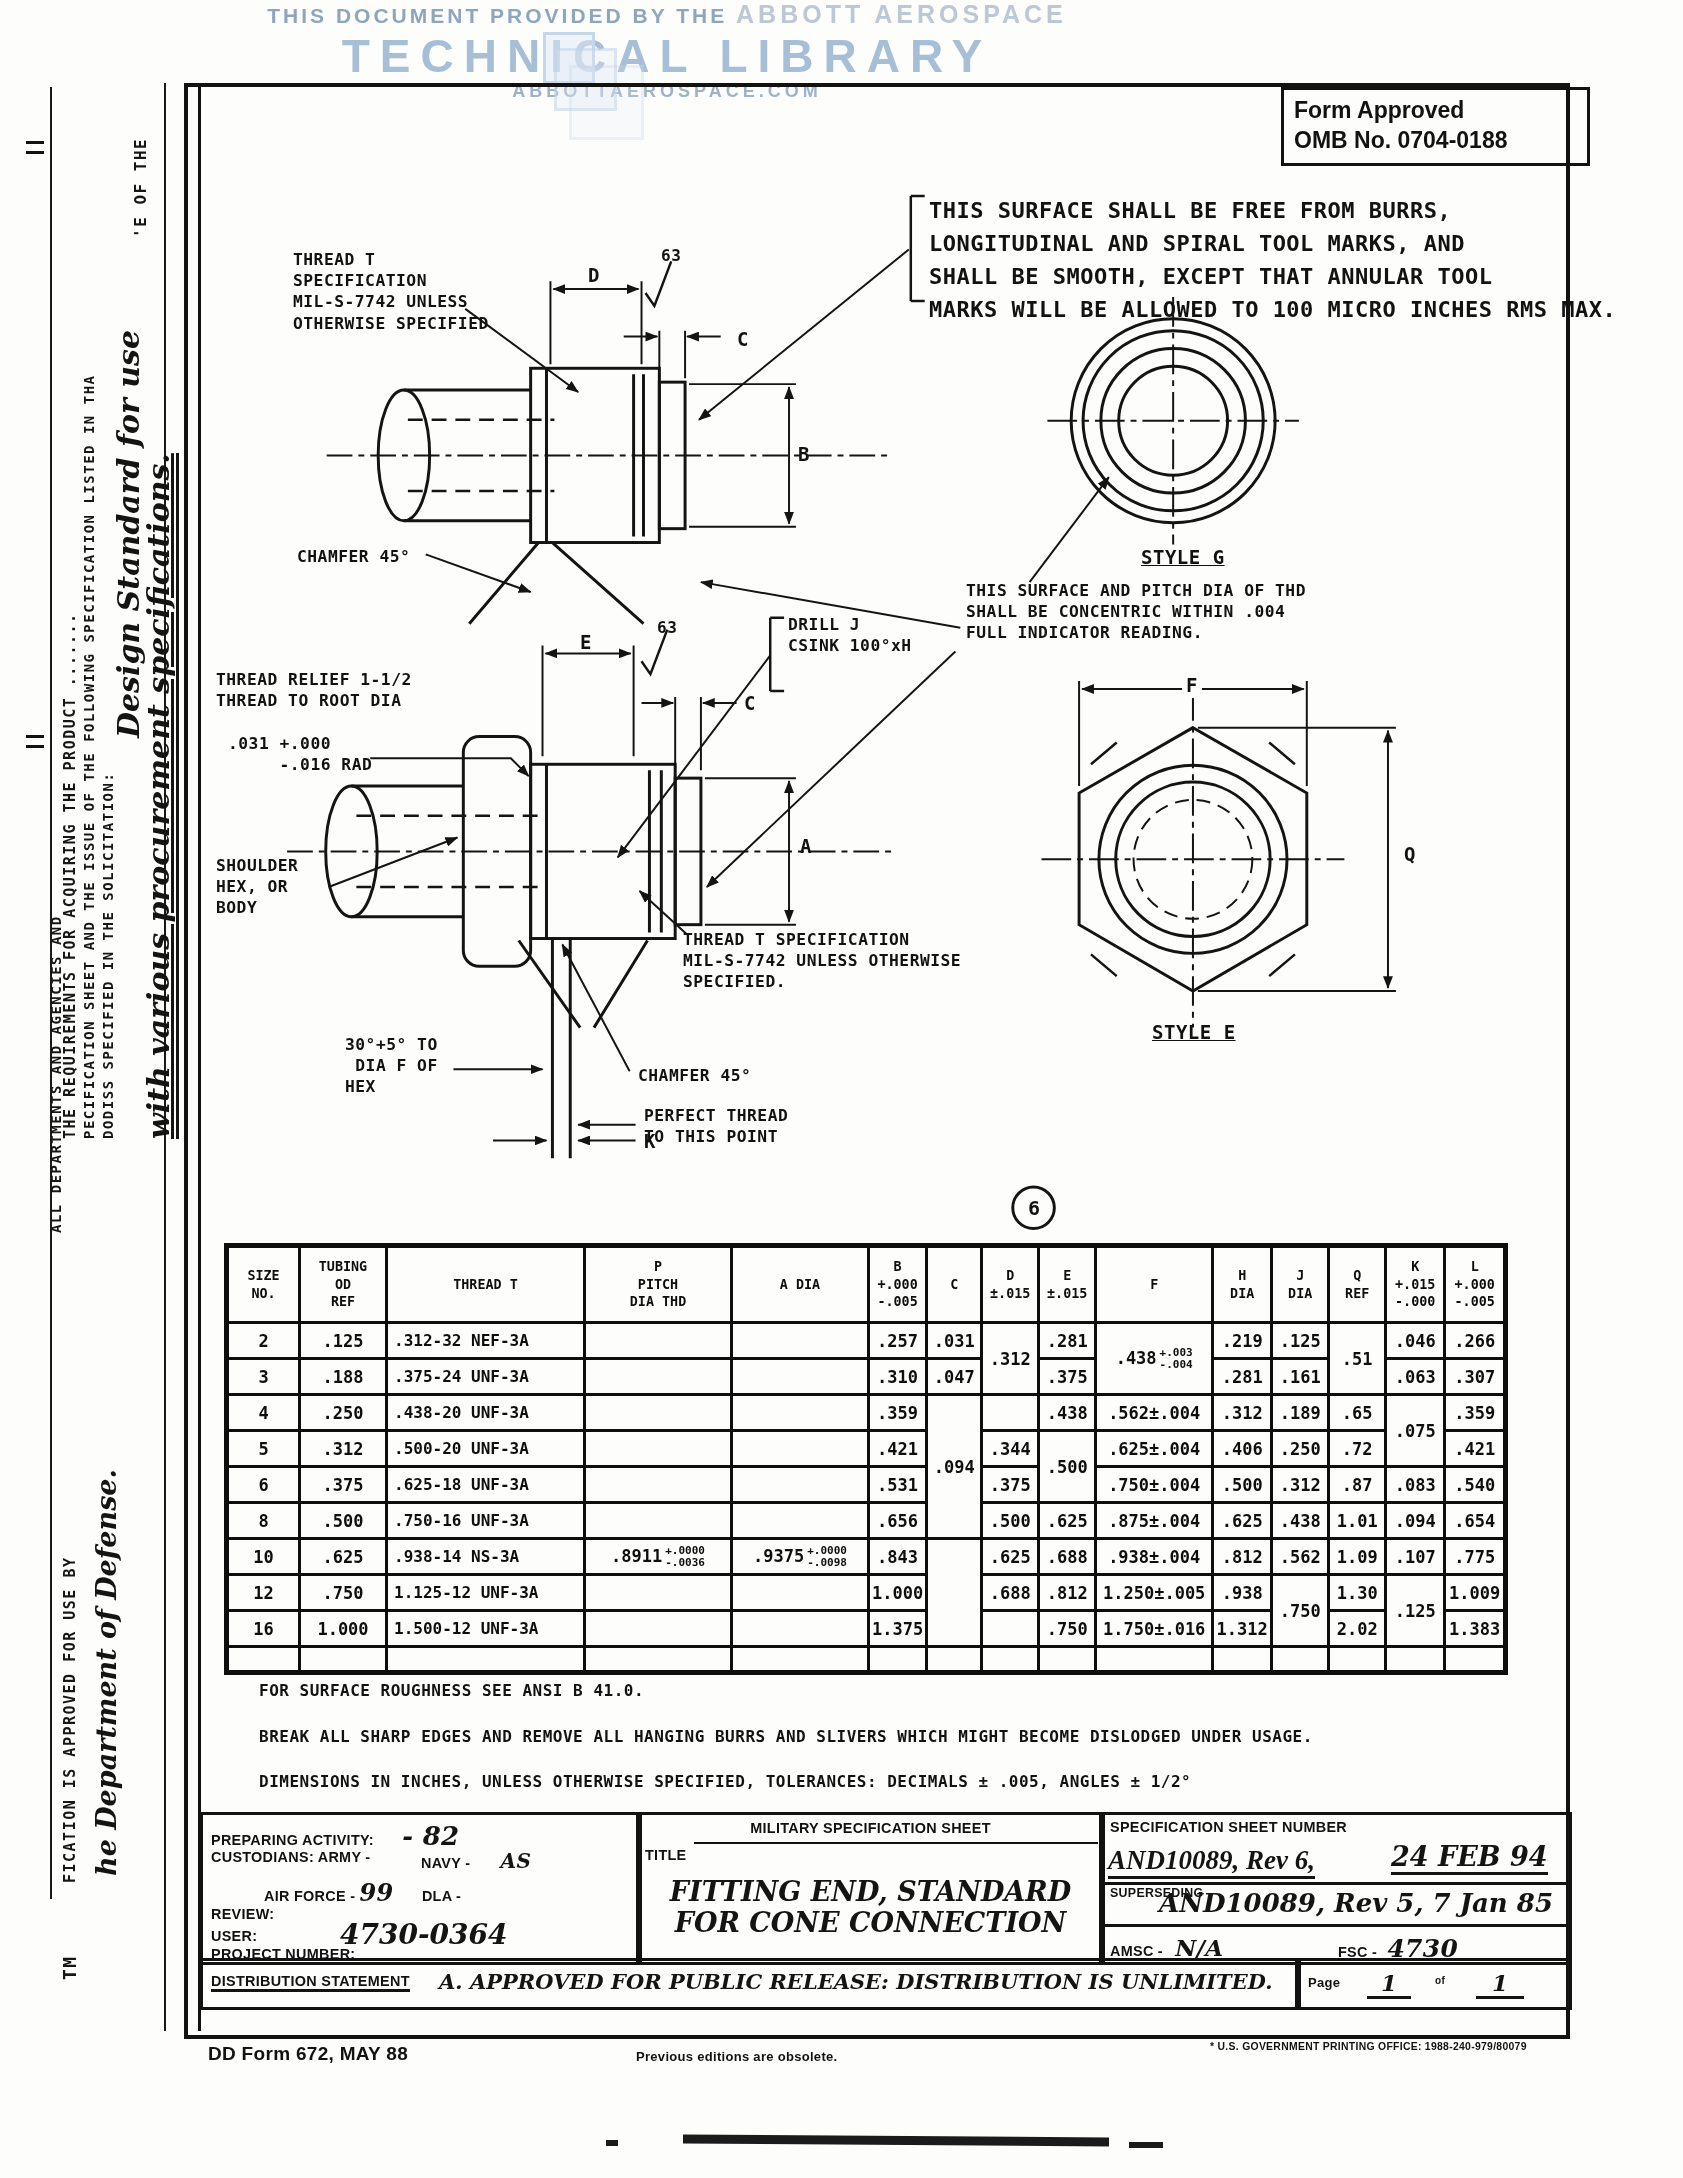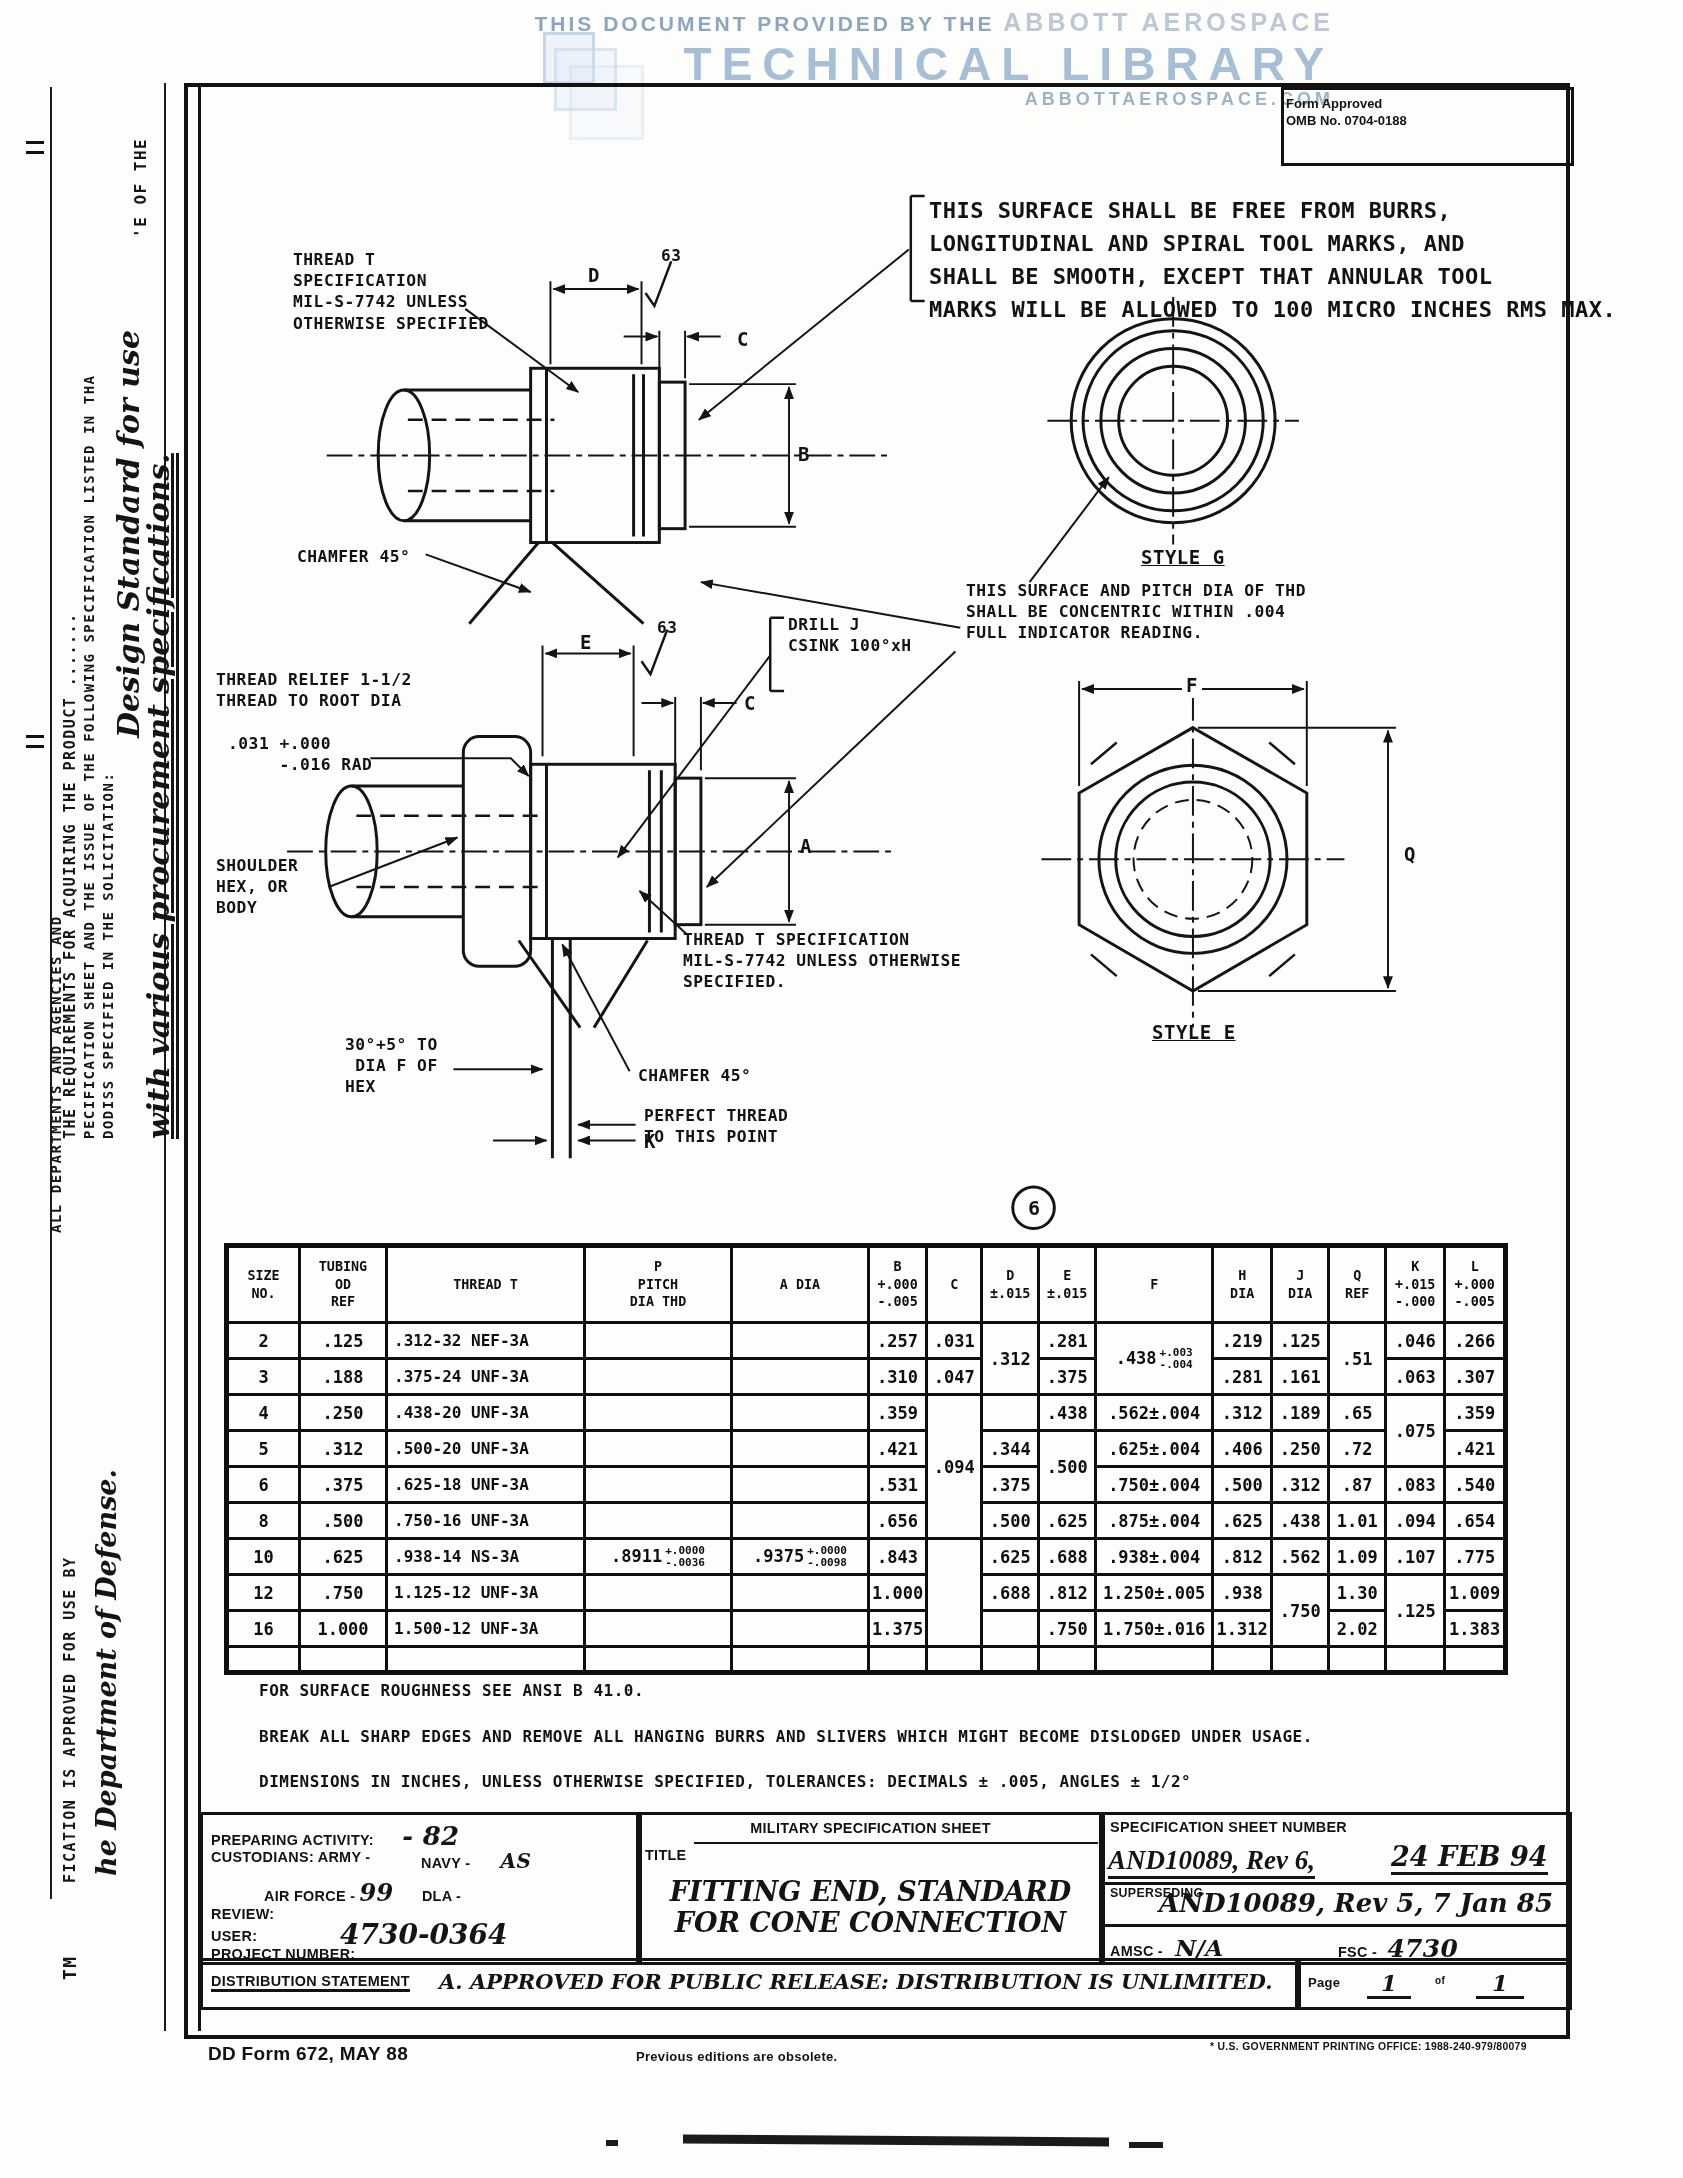--- a/index.html
+++ b/index.html
@@ -1,30 +1,30 @@
 <!DOCTYPE html>
 <html><head>
 <meta charset="utf-8">
 <style>
   html,body{margin:0;padding:0;}
   body{width:1683px;height:2178px;position:relative;background:#fdfdfc;overflow:hidden;
        font-family:"Liberation Sans",sans-serif;color:#121212;}
   
-  .wm{position:absolute;left:0;top:8px;width:1334px;text-align:right;pointer-events:none;}
+  .wm{position:absolute;left:0;top:0;width:1334px;text-align:center;pointer-events:none;}
   .wm .l1{font-size:21px;font-weight:bold;letter-spacing:3px;color:#8ea6bd;}
   .wm .l1 b{color:#bcc8d5;font-size:25px;letter-spacing:4px;font-weight:bold;}
   .wm .l2{font-size:46px;font-weight:bold;letter-spacing:10px;color:#a7bfd6;margin-top:0px;}
   .wm .l3{font-size:18px;font-weight:bold;letter-spacing:4px;color:#9db3c8;margin-top:-2px;}
   .wsq{position:absolute;border:3px solid #c4d6ea;background:rgba(223,234,246,.5);}
   
   .rule{position:absolute;border:0 solid #121212;}
   .main-border{left:184px;top:83px;width:1378px;height:1948px;border:4px solid #121212;background:transparent;}
   
   .fa-box{position:absolute;left:1281px;top:87px;width:283px;height:61px;border:3px solid #121212;
-          font-weight:bold;font-size:13px;padding:6px 2px;line-height:1.3;}
+          font-weight:bold;font-size:23px;padding:6px 10px;line-height:1.3;}
   
   .vtext{position:absolute;transform:rotate(-90deg);transform-origin:0 0;white-space:nowrap;
          font-family:"DejaVu Sans Mono",monospace;font-weight:bold;font-size:15px;
          letter-spacing:1.5px;color:#161616;}
   .vtext.hw{font-family:"DejaVu Serif",serif;font-style:italic;font-size:28px;letter-spacing:0;}
   .vtext.u{text-decoration:underline;}
   
   .dlabel{position:absolute;font-family:"DejaVu Sans Mono",monospace;font-weight:bold;
           font-size:16.3px;line-height:1.3;white-space:pre;color:#121212;letter-spacing:0.5px;}
   .dlabel.u{text-decoration:underline;}

